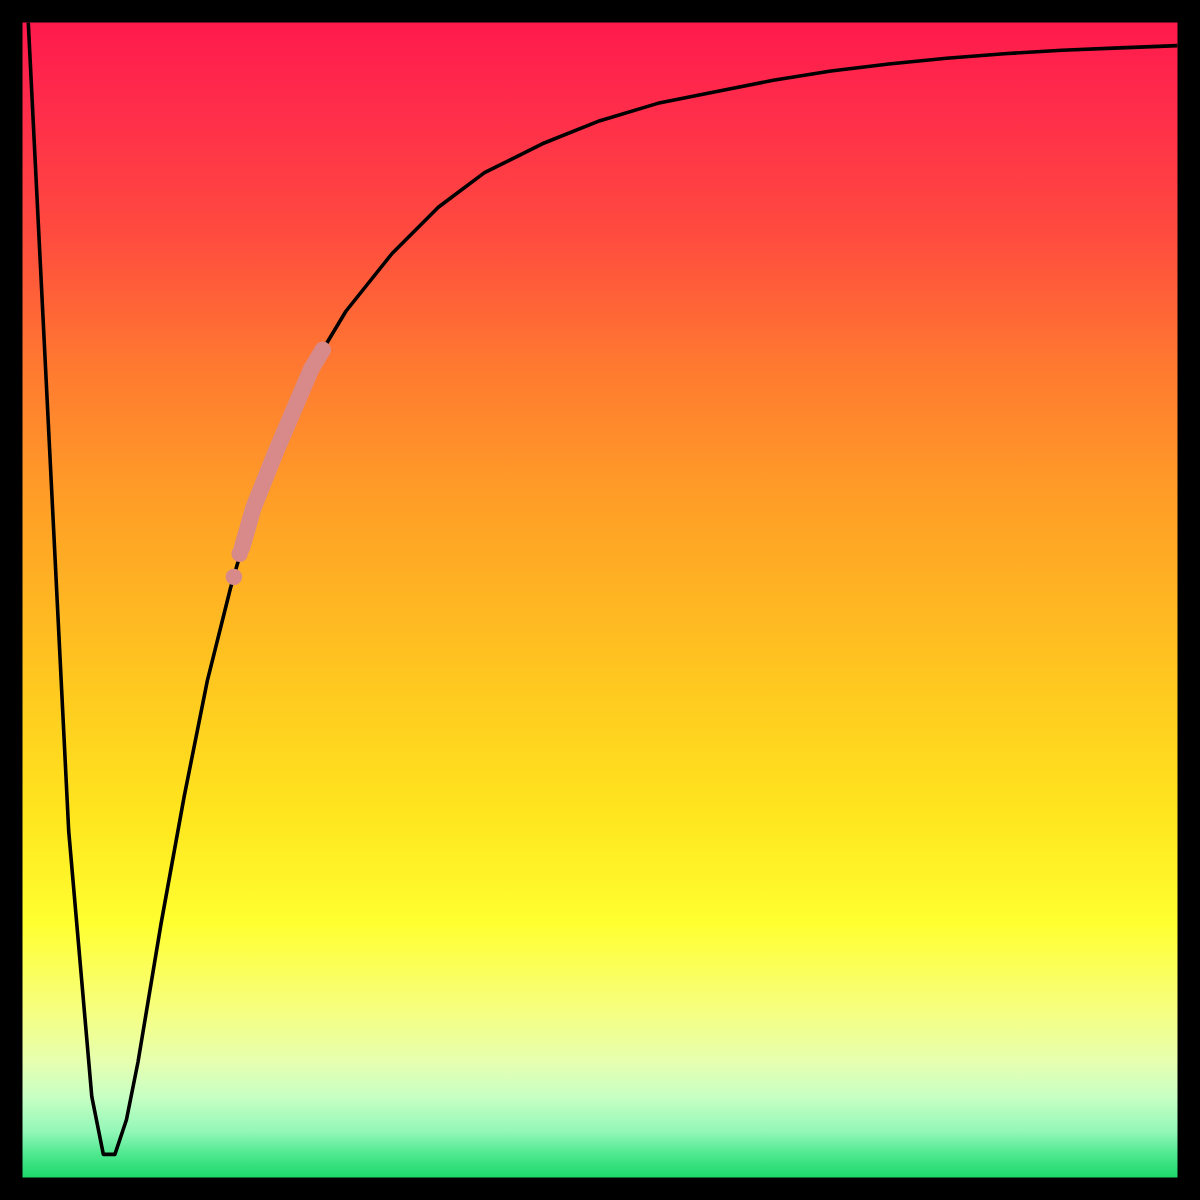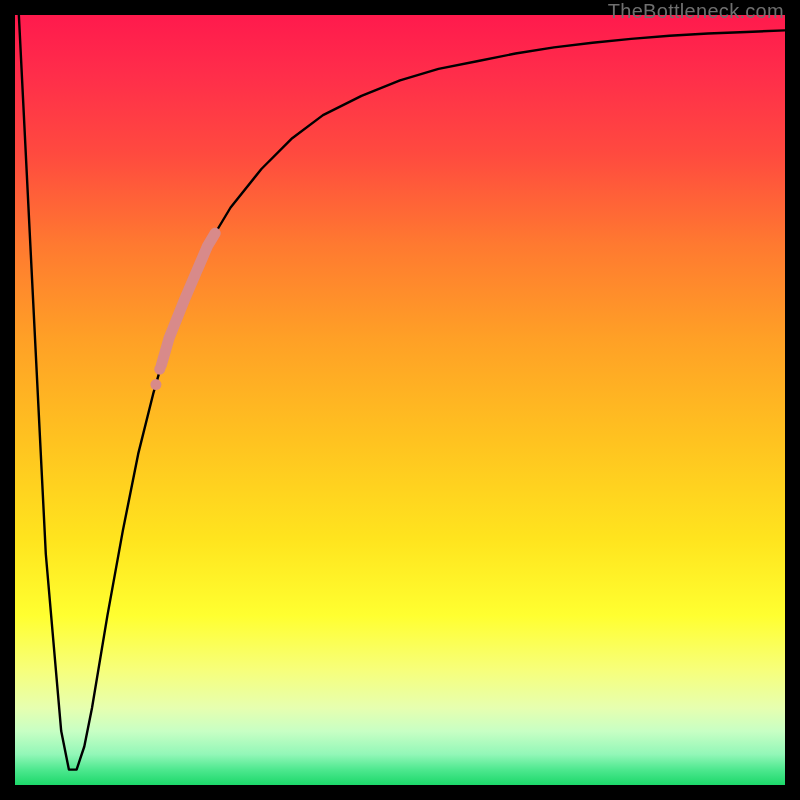--- a/index.html
+++ b/index.html
@@ -71,21 +71,20 @@
     stroke-linecap: round;
   }
   .pink-dot {
     fill: #d88a8a;
   }
 </style>
 </head>
 <body>
 
 <div class="stage">
-  <div class="watermark">TheBottleneck.com</div>
   <div class="plot-area">
     <svg class="curve" viewBox="0 0 770 770" preserveAspectRatio="none">
       <path id="bottleneck-path" class="curve-path" d="M3.85 0.00 L15.40 231.00 L30.80 539.00 L46.20 716.10 L53.90 754.60 L61.60 754.60 L69.30 731.50 L77.00 693.00 L92.40 600.60 L107.80 515.90 L123.20 438.90 L138.60 377.30 L154.00 323.40 L169.40 284.90 L192.50 231.00 L215.60 192.50 L246.40 154.00 L277.20 123.20 L308.00 100.10 L346.50 80.85 L385.00 65.45 L423.50 53.90 L462.00 46.20 L500.50 38.50 L539.00 32.34 L577.50 27.72 L616.00 23.87 L654.50 20.79 L693.00 18.48 L731.50 16.94 L770.00 15.40"></path>
       <path id="highlight-path" class="pink-seg" d="M146.30 350.35 L150.15 336.88 L154.00 323.40 L157.85 313.77 L161.70 304.15 L165.55 294.52 L169.40 284.90 L173.25 275.92 L177.10 266.93 L180.95 257.95 L184.80 248.97 L188.65 239.98 L192.50 231.00 L196.35 224.58 L200.20 218.17"></path>
       <g id="highlight-dots">
           <circle cx="140.91" cy="369.60" r="5.5" class="pink-dot"></circle>
           <circle cx="144.76" cy="354.20" r="5.5" class="pink-dot"></circle>
         </g>
     </svg>
   </div>

